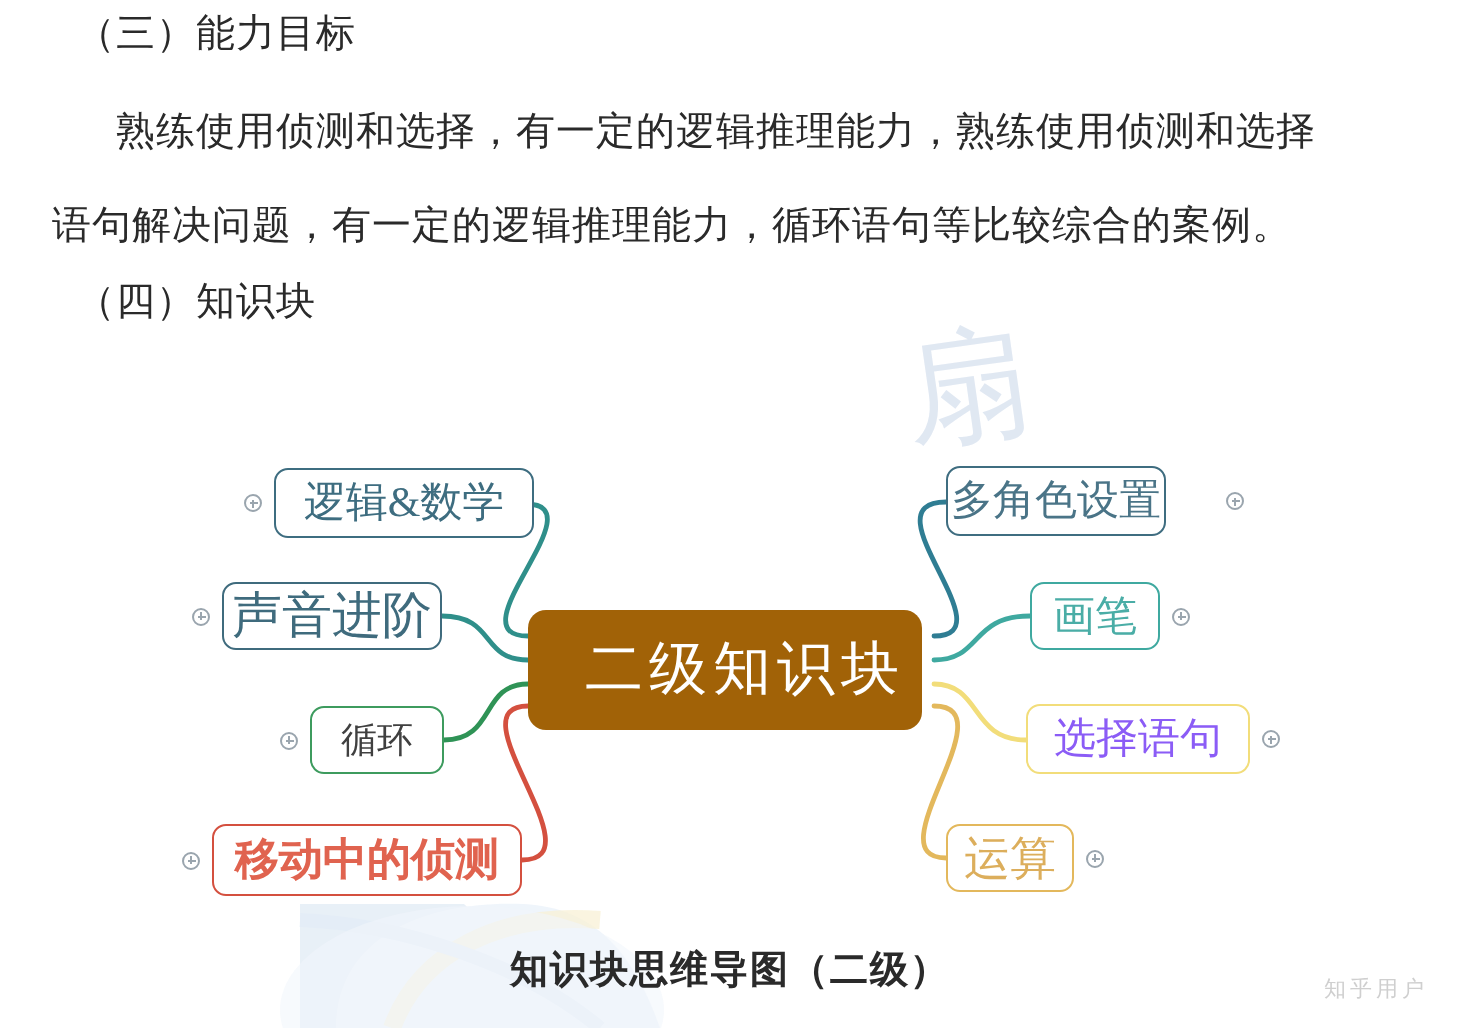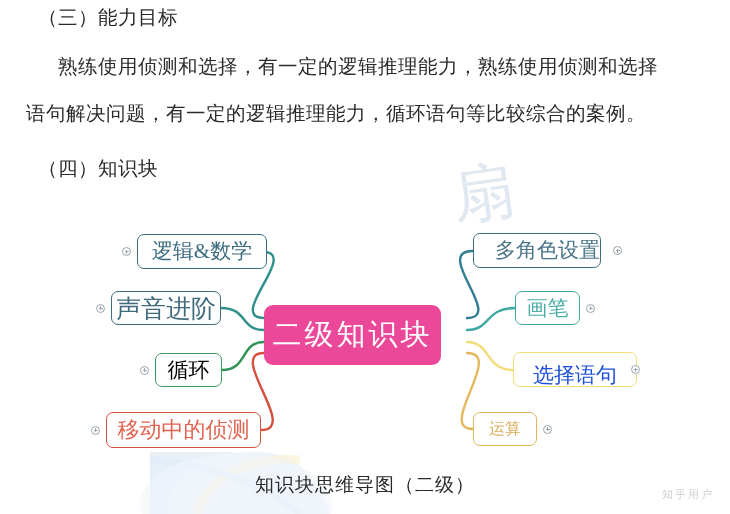--- a/index.html
+++ b/index.html
@@ -28,21 +28,21 @@
     font-size: 19.5px;
     line-height: 1.0;
     letter-spacing: 0.5px;
     color: #2a2a2a;
     white-space: nowrap;
     text-align: center;
   }
   .heading-1 { position: absolute; left: 38px; top: 8px; }
   .para-1    { position: absolute; left: 58px; top: 57px; }
   .para-2    { position: absolute; left: 26px; top: 104px; }
-  .heading-2 { position: absolute; left: 38px; top: 159px; }
+  .heading-2 { position: absolute; left: 38px; top: 142px; }
 
   
   .wm-layer {
     position: absolute;
     left: 0; top: 0;
     width: 730px; height: 514px;
     z-index: 1;
     pointer-events: none;
   }
   .wm-glyph {
@@ -91,30 +91,31 @@
     z-index: 6;
   }
   .node-label { line-height: 1; }
 
   .center-node {
     position: absolute;
     left: 264px;
     top: 115px;
     width: 177px;
     height: 60px;
-    background: #ec4899;
+    background: #a16207;
     border-radius: 9px;
     display: flex;
     align-items: center;
     justify-content: center;
     color: #ffffff;
     font-size: 29px;
     letter-spacing: 3px;
     z-index: 7;
     font-family: "Liberation Serif", "DejaVu Serif", serif;
+    padding-left: 20px;
   }
 
   
   .plus {
     position: absolute;
     width: 9px;
     height: 9px;
     border-radius: 50%;
     border: 1px solid #9aa5ae;
     box-sizing: border-box;
@@ -134,20 +135,21 @@
     position: absolute;
     left: 0;
     top: 472px;
     width: 730px;
     text-align: center;
     font-size: 19px;
     letter-spacing: 1px;
     color: #2a2a2a;
     z-index: 5;
     font-family: "Liberation Serif", "DejaVu Serif", serif;
+    font-weight: bold;
   }
 </style>
 </head>
 <body>
 
 <div class="wm-layer">
   <svg width="730" height="514">
     <g opacity="0.55">
       <path d="M150 514 L150 452 L232 452 L300 514 Z" fill="#d7e4f2"></path>
       <path d="M168 514 C 168 470, 210 450, 262 452 C 300 454, 318 480, 330 514 Z" fill="#e3edf8"></path>
@@ -195,40 +197,40 @@
 
   <div id="nodes-host">
       <div class="node" style="left: 137px; top: 44px; width: 130px; height: 35px; border-color: rgb(62, 109, 128); color: rgb(62, 109, 128); font-size: 21px;">
         <span class="node-label">逻辑&amp;数学</span>
       </div>
       <div class="plus" style="top: 57px; left: 122px;"></div>
       <div class="node" style="left: 111px; top: 101px; width: 110px; height: 34px; border-color: rgb(63, 107, 125); color: rgb(63, 107, 125); font-size: 25px;">
         <span class="node-label">声音进阶</span>
       </div>
       <div class="plus" style="top: 113.5px; left: 96px;"></div>
-      <div class="node" style="left: 155px; top: 163px; width: 67px; height: 34px; border-color: rgb(61, 155, 94); color: #000000; font-size: 21px;">
+      <div class="node" style="left: 155px; top: 163px; width: 67px; height: 34px; border-color: rgb(61, 155, 94); color: #404040; font-size: 18px;">
         <span class="node-label">循环</span>
       </div>
       <div class="plus" style="top: 175.5px; left: 140px;"></div>
-      <div class="node" style="left: 106px; top: 222px; width: 155px; height: 36px; border-color: rgb(212, 80, 63); color: rgb(224, 99, 79); font-size: 22px;">
+      <div class="node" style="left: 106px; top: 222px; width: 155px; height: 36px; border-color: rgb(212, 80, 63); color: rgb(224, 99, 79); font-size: 22px; font-weight: bold;">
         <span class="node-label">移动中的侦测</span>
       </div>
       <div class="plus" style="top: 235.5px; left: 91px;"></div>
-      <div class="node" style="left: 473px; top: 43px; width: 128px; height: 35px; border-color: rgb(63, 109, 128); color: rgb(74, 116, 135); font-size: 21px; justify-content: flex-end;">
+      <div class="node" style="left: 473px; top: 43px; width: 110px; height: 35px; border-color: rgb(63, 109, 128); color: rgb(74, 116, 135); font-size: 21px;">
         <span class="node-label">多角色设置</span>
       </div>
       <div class="plus" style="top: 56px; left: 613px;"></div>
       <div class="node" style="left: 515px; top: 101px; width: 65px; height: 34px; border-color: rgb(63, 169, 160); color: rgb(74, 173, 166); font-size: 21px;">
         <span class="node-label">画笔</span>
       </div>
       <div class="plus" style="top: 113.5px; left: 586px;"></div>
-      <div class="node" style="left: 513px; top: 162px; width: 124px; height: 35px; border-color: rgb(242, 221, 122); color: #1d4ed8; font-size: 21px; align-items: flex-end;">
+      <div class="node" style="left: 513px; top: 162px; width: 112px; height: 35px; border-color: rgb(242, 221, 122); color: #8b5cf6; font-size: 21px;">
         <span class="node-label">选择语句</span>
       </div>
       <div class="plus" style="top: 175px; left: 631px;"></div>
-      <div class="node" style="left: 473px; top: 222px; width: 64px; height: 34px; border-color: rgb(227, 184, 92); color: rgb(220, 174, 92); font-size: 16px;">
+      <div class="node" style="left: 473px; top: 222px; width: 64px; height: 34px; border-color: rgb(227, 184, 92); color: rgb(220, 174, 92); font-size: 23px;">
         <span class="node-label">运算</span>
       </div>
       <div class="plus" style="top: 234.5px; left: 543px;"></div>
     </div>
 </div>
 
 <div class="caption">知识块思维导图（二级）</div>
 
 </body></html>

